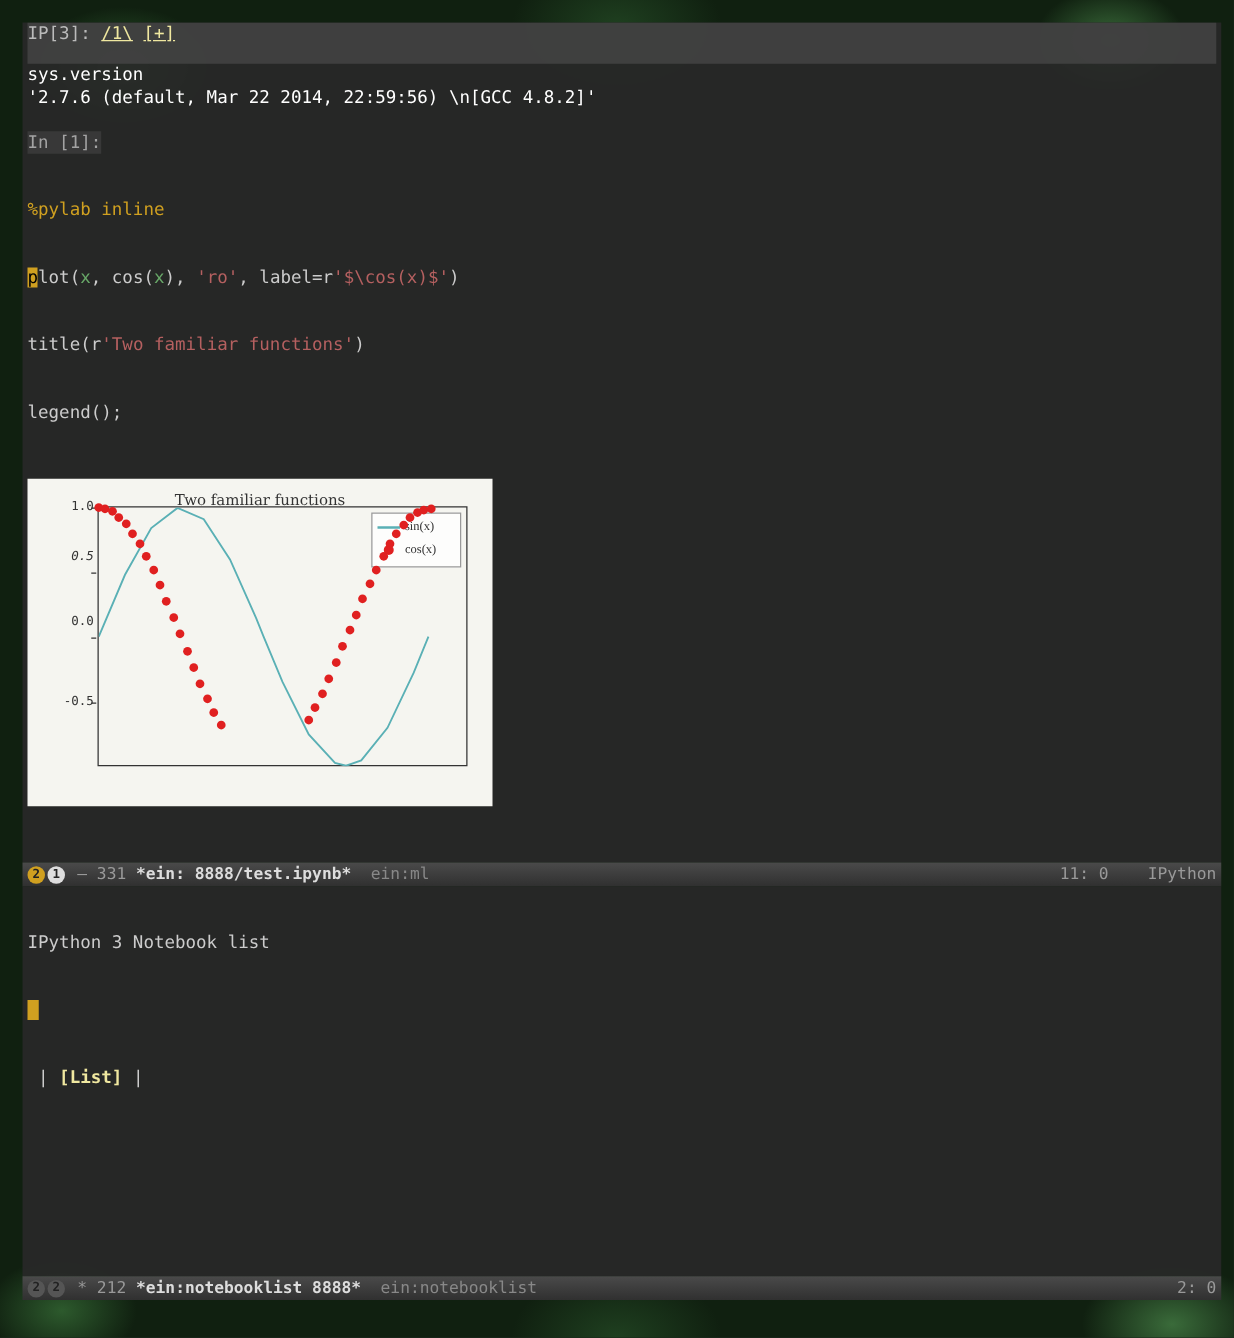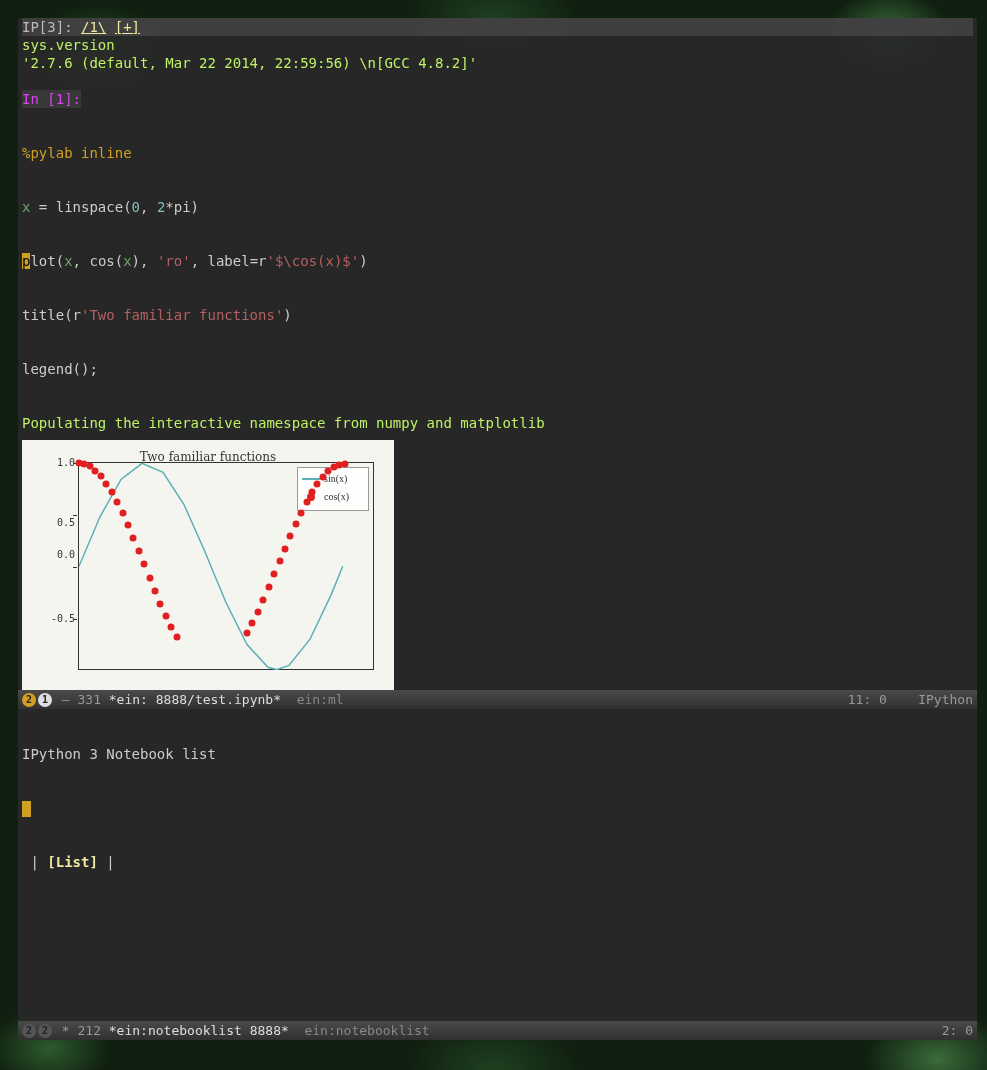--- a/index.html
+++ b/index.html
@@ -63,40 +63,40 @@
   border-radius: 50%;
   text-align: center;
   line-height: 14px;
   font-size: 10px;
   font-weight: bold;
   margin-right: 2px;
 }
 .badge-y { background: #d0a020; color: #222; }
 .badge-w { background: #ddd; color: #222; }
 .badge-g { background: #555; color: #222; }
-.ml-buf { color: #ddd; font-weight: normal; }
+.ml-buf { color: #ddd; font-weight: bold; }
 .ml-mode { color: #888; text-align: center; }
 .header {
   background: rgba(70,70,70,0.8);
   color: #bbb;
-  height: 18px;
+  height: 33px;
   line-height: 18px;
 }
 .header .act { color: #f0e8a0; text-decoration: underline; }
 .promptline {
   background: rgba(60,60,60,0.85);
   display: inline-block;
 }
-.prompt { color: #d946ef; }
+.prompt { color: #a3a3a3; }
 .code { white-space: pre; }
 .c-kw { color: #d0a020; }
 .c-var { color: #68a868; }
 .c-num { color: #7ec0c0; }
 .c-str { color: #b56060; }
-.output { color: #bef264; white-space: pre; }
+.output { color: #ffffff; white-space: pre; }
 .cursor-y { background: #d0a020; color: #000; }
 .chart {
   background: #f5f5f0;
   width: 372px;
   height: 262px;
   margin-top: 8px;
   position: relative;
 }
 .chart-title {
   position: absolute;
@@ -149,26 +149,24 @@
 <div class="editor">
 
   <div class="pane pane-top">
     <div class="header"><span>IP[3]: </span><span class="act">/1\</span> <span class="act">[+]</span></div>
     <div class="code output">sys.version</div>
     <div class="code output">'2.7.6 (default, Mar 22 2014, 22:59:56) \n[GCC 4.8.2]'</div>
     <div style="height:18px"></div>
     <div class="promptline"><span class="prompt">In [1]:</span></div>
     <div class="code">
       <div><span class="c-kw">%pylab inline</span></div>
-      <div><span class="c-var">x</span><span> = linspace(</span><span class="c-num">0</span><span>, </span><span class="c-num">2</span><span>*pi)</span></div>
       <div><span class="cursor-y">p</span><span>lot(</span><span class="c-var">x</span><span>, cos(</span><span class="c-var">x</span><span>), </span><span class="c-str">'ro'</span><span>, label=r</span><span class="c-str">'$\cos(x)$'</span><span>)</span></div>
       <div><span>title(r</span><span class="c-str">'Two familiar functions'</span><span>)</span></div>
       <div><span>legend();</span></div>
     </div>
-    <div class="code output">Populating the interactive namespace from numpy and matplotlib</div>
 
     <div class="chart">
       <div class="chart-title">Two familiar functions</div>
       <div class="axes">
         <svg class="sinpath" viewBox="0 0 296 208" preserveAspectRatio="none">
           <path id="sinline" fill="none" stroke="#5ab0b5" stroke-width="1.5" d="M0,104 L21.142857142857142,54.184 L42.285714285714285,16.536 L63.42857142857142,0.3120000000000118 L84.57142857142857,9.463999999999999 L105.71428571428572,41.80800000000002 L126.85714285714285,89.336 L132.77714285714285,104 L148,140.504 L169.14285714285714,182.728 L190.2857142857143,205.712 L199.16571428571427,208 L211.42857142857144,203.736 L232.57142857142856,177.424 L253.7142857142857,133.01600000000002 L265.5542857142857,104 "></path>
         </svg>
         <div class="legend-box">
           <div class="legend-row">
               <span class="leg-sin"></span>
@@ -176,21 +174,21 @@
             </div>
           <div class="legend-row">
               <span class="leg-cos"></span>
               <span>cos(x)</span>
             </div>
         </div>
       <div class="ytick" style="top: 156px;">-0.5</div>
           <div class="yticm" style="top: 156px;"></div>
           <div class="ytick" style="top: 92px;">0.0</div>
           <div class="yticm" style="top: 104px;"></div>
-          <div class="ytick" style="top: 60px;">0.5</div>
+          <div class="ytick" style="top: 40px; font-style: italic;">0.5</div>
           <div class="yticm" style="top: 52px;"></div>
           <div class="ytick" style="top: 0px;">1.0</div>
           <div class="yticm" style="top: 0px;"></div>
           <div class="cosdot" style="left: 0px; top: 0px;"></div>
           <div class="cosdot" style="left: 5.49714px; top: 0.832px;"></div>
           <div class="cosdot" style="left: 10.9943px; top: 3.432px;"></div>
           <div class="cosdot" style="left: 16.0686px; top: 7.592px;"></div>
           <div class="cosdot" style="left: 21.5657px; top: 13.312px;"></div>
           <div class="cosdot" style="left: 27.0629px; top: 20.592px;"></div>
           <div class="cosdot" style="left: 32.56px; top: 29.328px;"></div>

